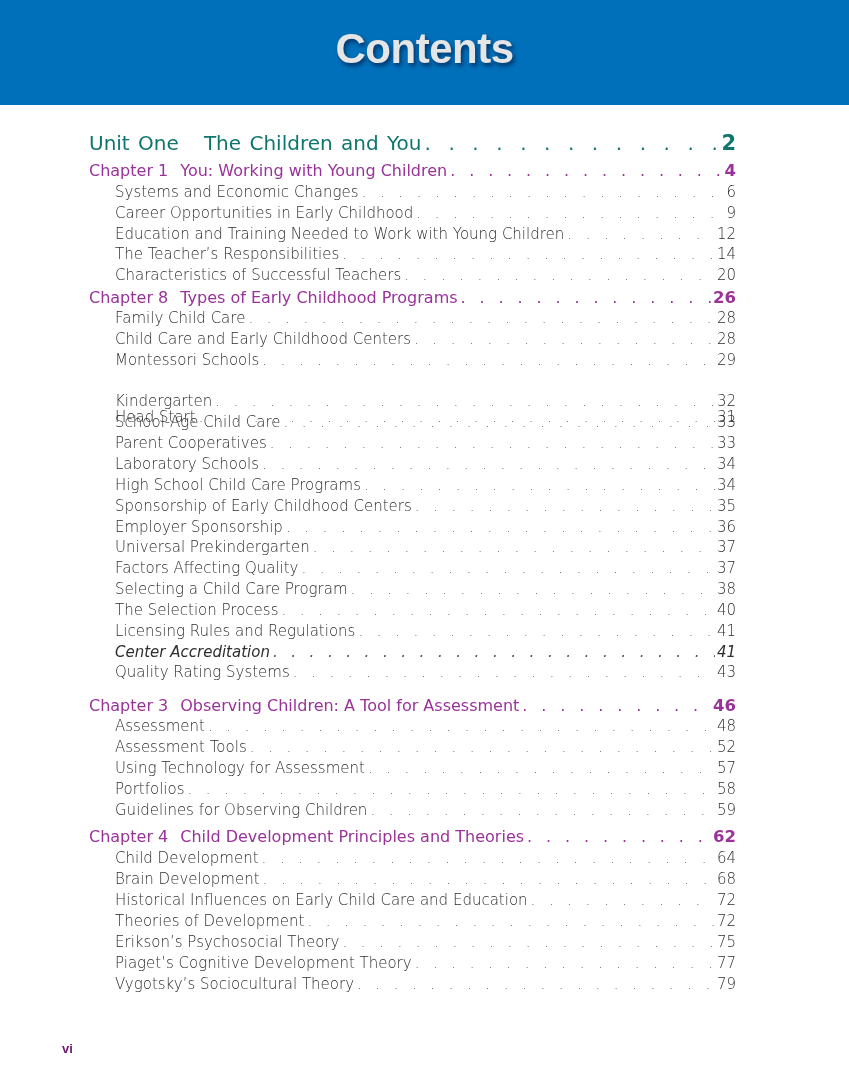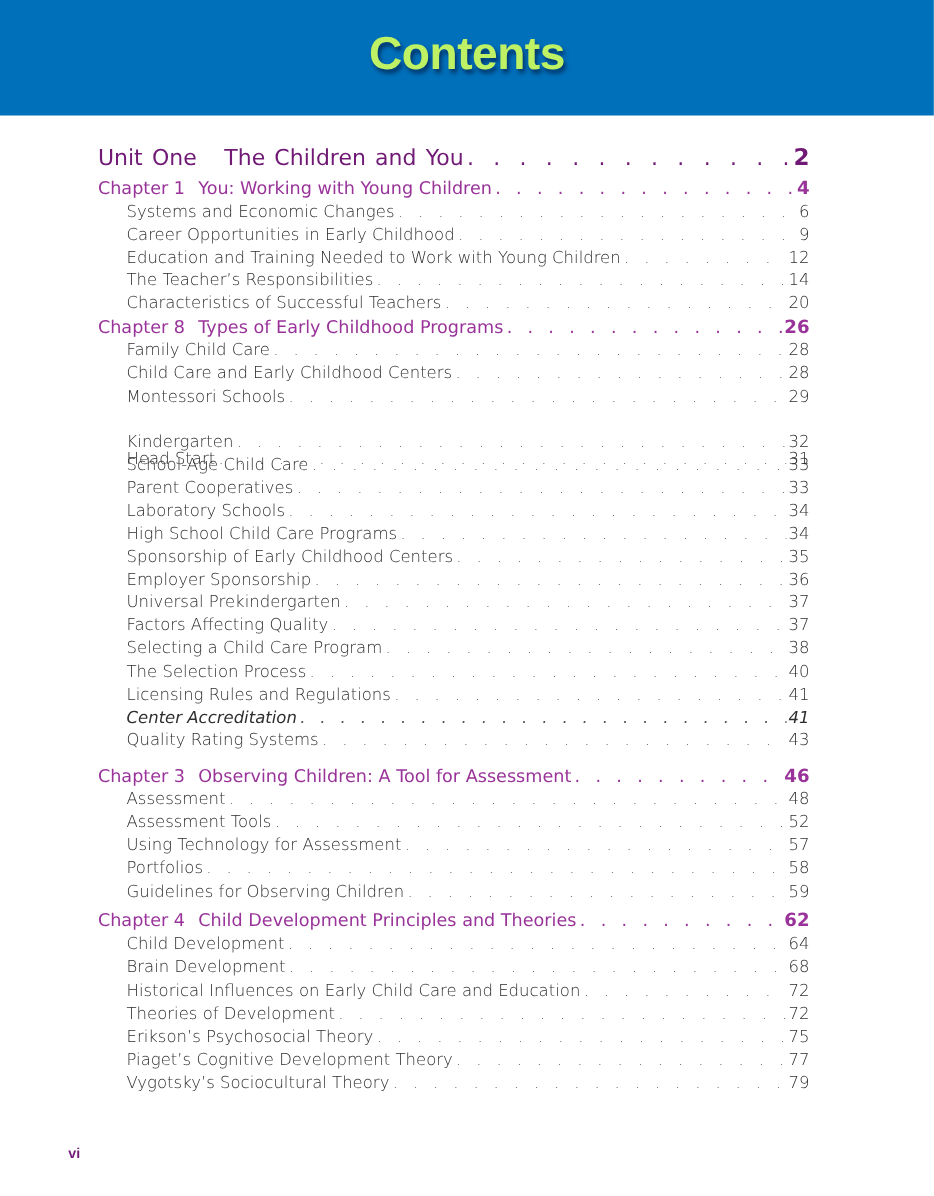--- a/index.html
+++ b/index.html
@@ -8,42 +8,42 @@
     background:#ffffff;
     font-family:"DejaVu Sans", sans-serif;
   }
   .header {
     position:absolute; left:0; top:0; width:849px; height:105px;
     background:#0070ba;
   }
   .header-title {
     position:absolute; left:0; top:24px; width:849px; text-align:center;
     font-family:"Liberation Sans", sans-serif; font-weight:bold;
-    font-size:42px; line-height:50px; color:#bef264;
+    font-size:42px; line-height:50px; color:#e5e5e5;
     letter-spacing:-0.5px;
     text-shadow: 2px 3px 4px rgba(0,20,60,0.65);
   }
   .toc { position:absolute; left:0; top:0; width:849px; }
   .row {
     position:absolute; left:89px; width:647px;
     display:flex; align-items:baseline; white-space:nowrap;
   }
   .row .label { flex:0 0 auto; }
   .row .leader {
     flex:1 1 auto; overflow:hidden; margin:0 2px 0 3px;
     letter-spacing:0;
   }
   .row .leader::before {
     content:". . . . . . . . . . . . . . . . . . . . . . . . . . . . . . . . . . . . . . . . . . . . . . . . . . . . . . . . . . . . . . . . . . . . . . . . . . . . .";
     white-space:nowrap;
     letter-spacing:4.4px;
   }
   .row .page { flex:0 0 auto; text-align:right; }
   .unit {
-    font-size:20px; color:#701a75; height:26px;
+    font-size:20px; color:#0f766e; height:26px;
   }
   .unit .label { word-spacing:2px; }
   .unit .page { font-weight:bold; font-size:21px; }
   .unit .leader::before { letter-spacing:5.6px; }
   .chapter {
     font-size:16px; color:#993399; height:20px;
   }
   .chapter .page { font-weight:bold; font-size:16.5px; }
   .chapter .label .num { margin-right:12px; }
   .section {

